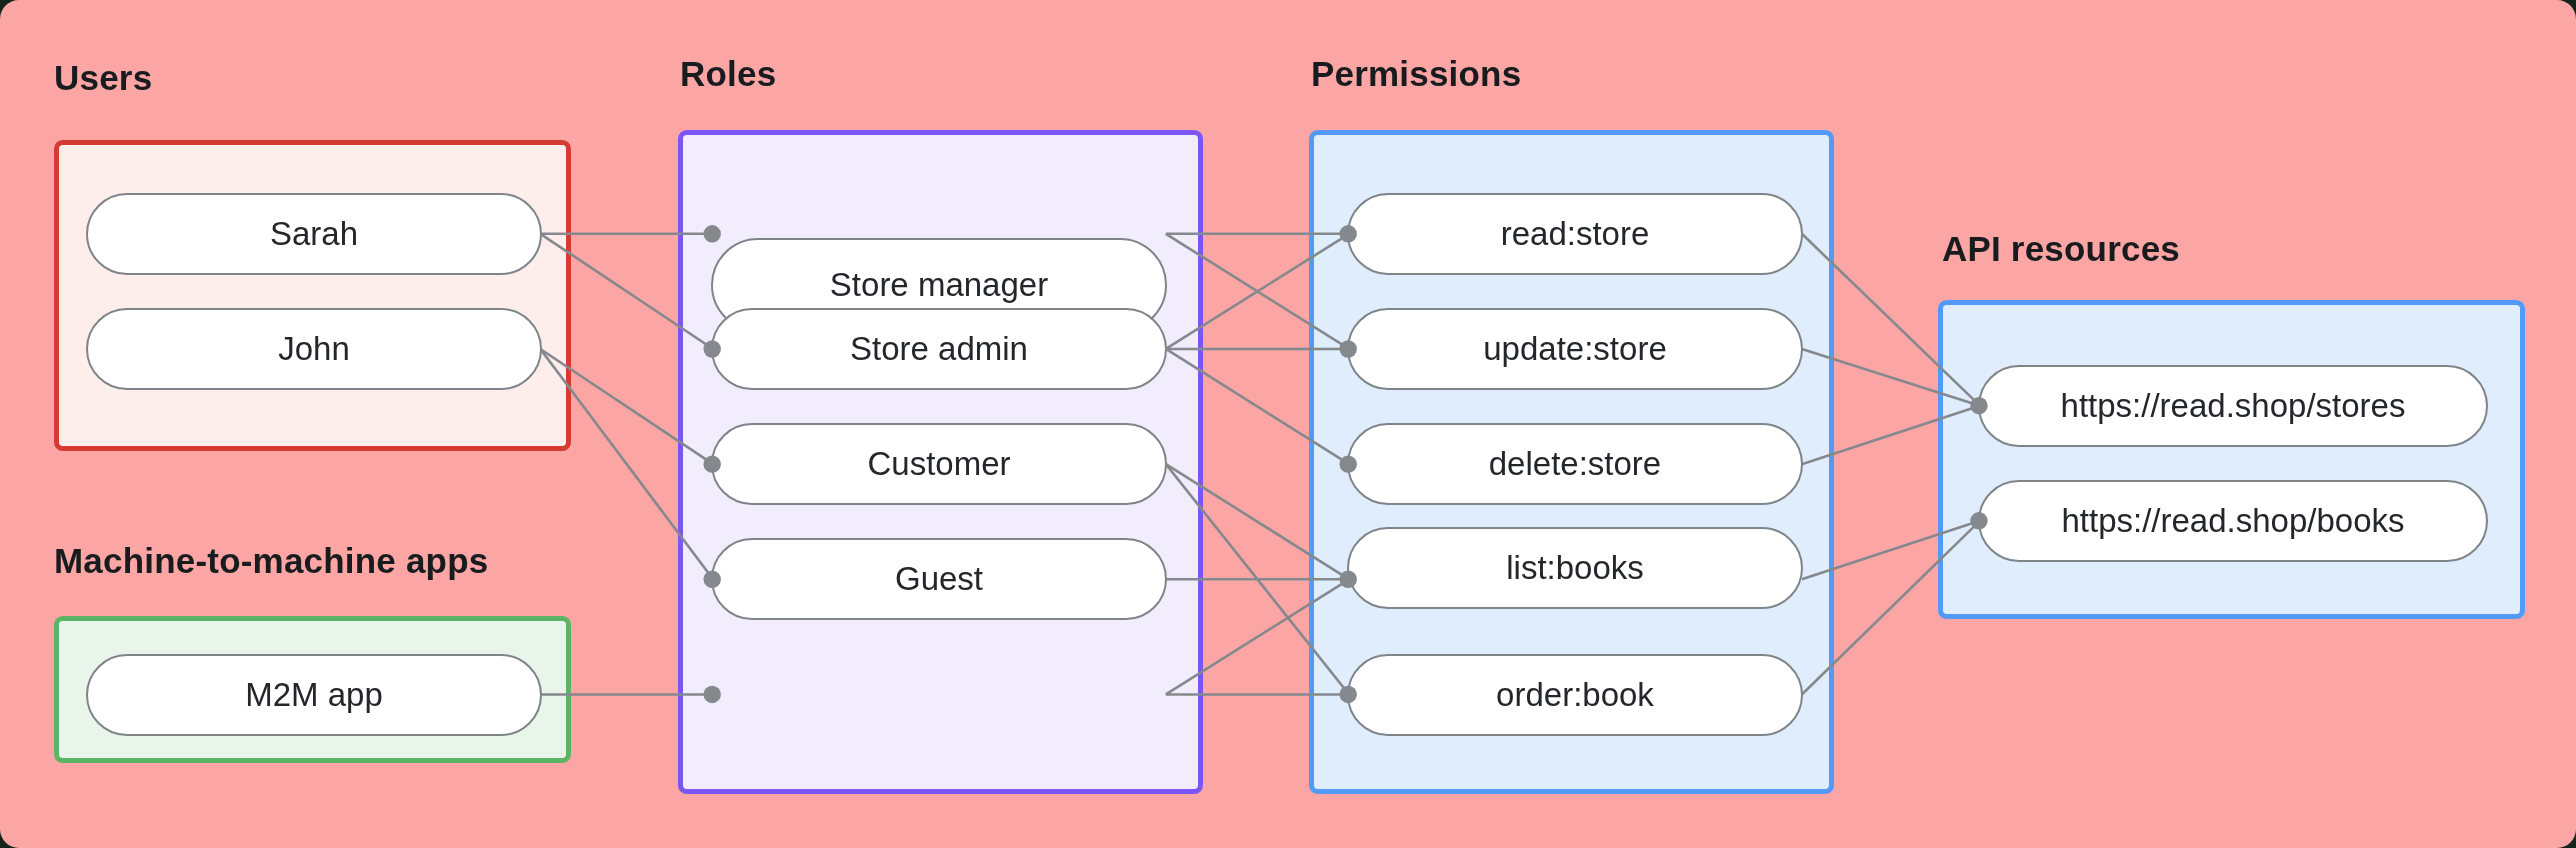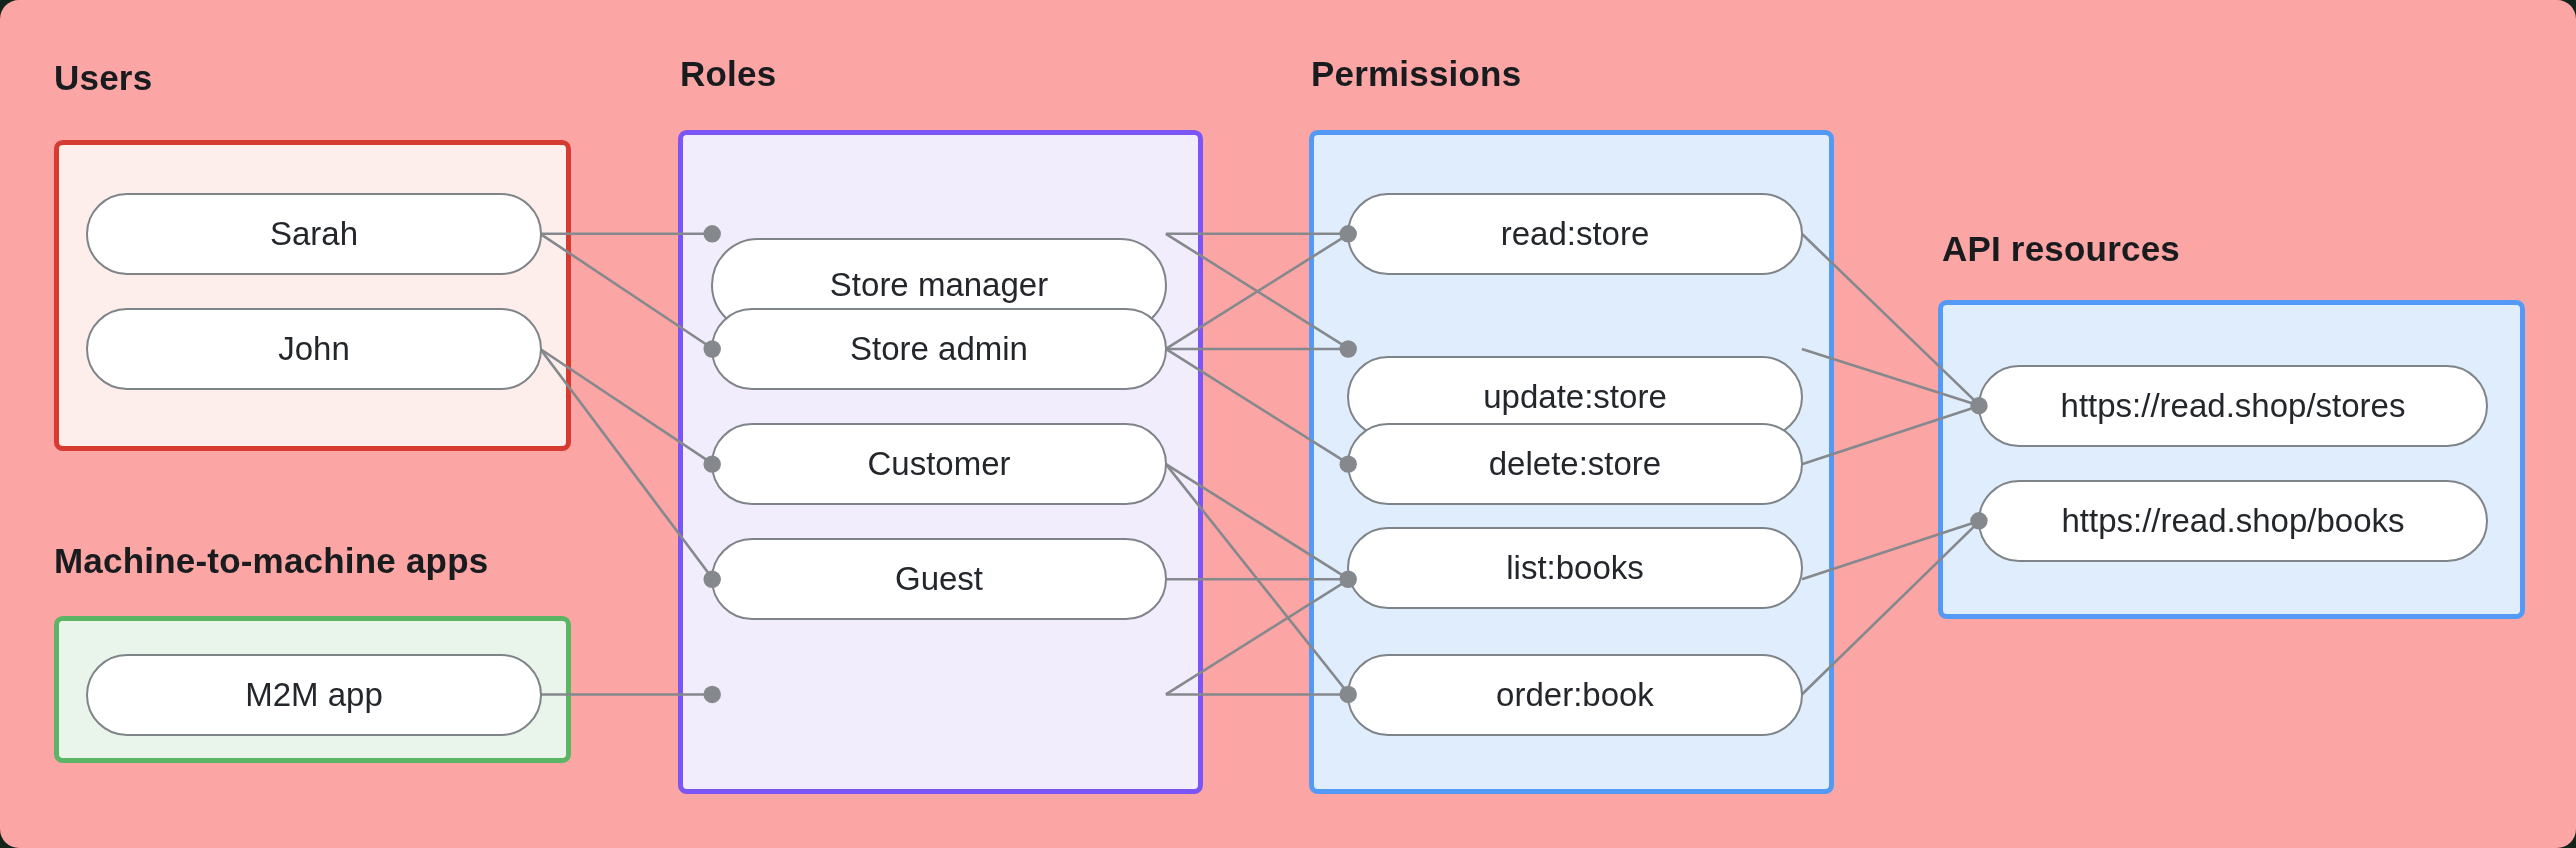--- a/index.html
+++ b/index.html
@@ -91,21 +91,21 @@
       <line x1="2065" y1="796" x2="2269" y2="597" stroke="#85898d" stroke-width="3"></line>
     </svg>
     <div class="node" style="left: 86px; top: 193px; width: 456px; height: 82px;">Sarah</div>
     <div class="node" style="left: 86px; top: 308px; width: 456px; height: 82px;">John</div>
     <div class="node" style="left: 86px; top: 654px; width: 456px; height: 82px;">M2M app</div>
     <div class="node" style="left: 711px; top: 193px; width: 456px; height: 94px; margin-top: 45px;">Store manager</div>
     <div class="node" style="left: 711px; top: 308px; width: 456px; height: 82px;">Store admin</div>
     <div class="node" style="left: 711px; top: 423px; width: 456px; height: 82px;">Customer</div>
     <div class="node" style="left: 711px; top: 538px; width: 456px; height: 82px;">Guest</div>
     <div class="node" style="left: 1347px; top: 193px; width: 456px; height: 82px;">read:store</div>
-    <div class="node" style="left: 1347px; top: 308px; width: 456px; height: 82px; margin-top: 48px;">update:store</div>
+    <div class="node" style="left: 1347px; top: 308px; width: 456px; height: 82px;">update:store</div>
     <div class="node" style="left: 1347px; top: 423px; width: 456px; height: 82px;">delete:store</div>
     <div class="node" style="left: 1347px; top: 527px; width: 456px; height: 82px;">list:books</div>
     <div class="node" style="left: 1347px; top: 654px; width: 456px; height: 82px;">order:book</div>
     <div class="node" style="left: 1978px; top: 365px; width: 510px; height: 82px;">https://read.shop/stores</div>
     <div class="node" style="left: 1978px; top: 480px; width: 510px; height: 82px;">https://read.shop/books</div>
     <svg id="edge-dots" style="position:absolute;left:0;top:0;pointer-events:none;" width="2576" height="848" viewBox="0 0 2952 972">
       <circle cx="816" cy="268" r="10" fill="#85898d"></circle>
       <circle cx="816" cy="400" r="10" fill="#85898d"></circle>
       <circle cx="816" cy="532" r="10" fill="#85898d"></circle>
       <circle cx="816" cy="664" r="10" fill="#85898d"></circle>

